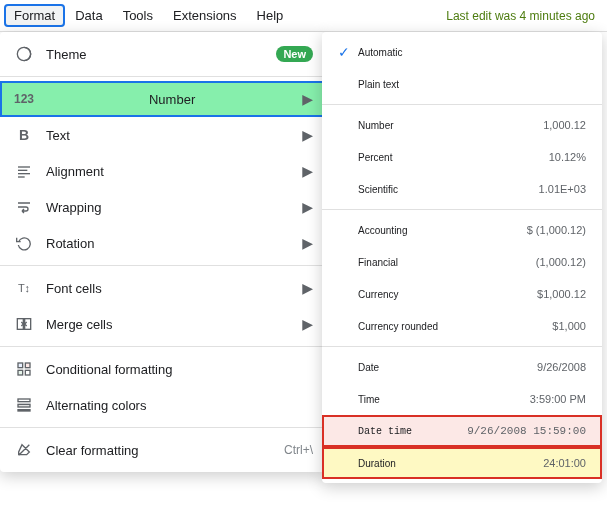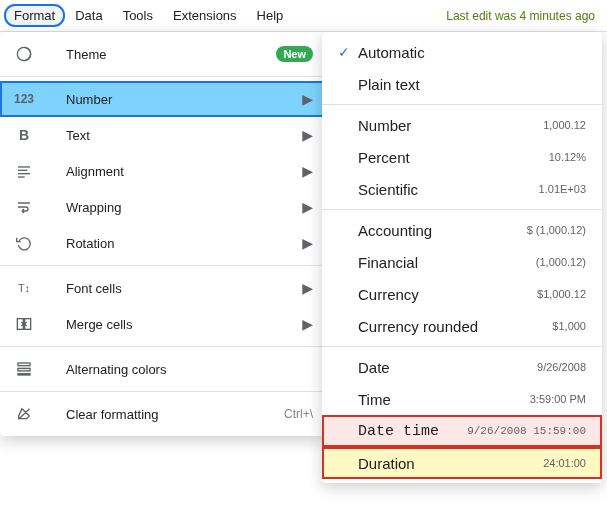--- a/index.html
+++ b/index.html
@@ -29,21 +29,20 @@
       color: #202124;
       font-size: 13px;
       white-space: nowrap;
     }
     .menubar-item:hover, .menubar-item.active {
       background: #f1f3f4;
     }
     .menubar-item.active {
       outline: 2px solid #1a73e8;
       outline-offset: -2px;
-      border-radius: 11px;
     }
     .menubar-separator {
       flex: 1;
     }
     .last-edit {
       font-size: 12px;
       color: #4d7c0f;
       margin-right: 8px;
     }
 
@@ -60,26 +59,26 @@
       padding: 4px 0;
     }
     .menu-item {
       display: flex;
       align-items: center;
       padding: 6px 12px;
       cursor: pointer;
       color: #202124;
       position: relative;
       min-height: 36px;
-      gap: 20px;
     }
     .menu-item.highlighted {
-      background: #7dd3fc;
+      background: #86efac;
       outline: 2px solid #1a73e8;
       outline-offset: -2px;
+      text-align: center;
     }
     .menu-item .icon {
       width: 24px;
       height: 24px;
       display: flex;
       align-items: center;
       justify-content: center;
       margin-right: 10px;
       color: #5f6368;
       font-size: 14px;
@@ -135,21 +134,21 @@
       min-height: 32px;
     }
     .sub-menu-item .check {
       width: 20px;
       font-size: 14px;
       color: #1a73e8;
       flex-shrink: 0;
     }
     .sub-menu-item .sub-label {
       flex: 1;
-      font-size: 15px;
+      font-size: 10px;
     }
     .sub-menu-item .sub-value {
       font-size: 11px;
       color: #5f6368;
       margin-left: 8px;
     }
     .sub-divider {
       height: 1px;
       background: #e0e0e0;
       margin: 4px 0;
@@ -266,20 +265,31 @@
           <rect x="13" y="4" width="9" height="16"></rect>
         <path d="M11 12h2M8 9l3 3-3 3M16 9l-3 3 3 3"></path>
       </svg>
     </span>
     <span class="label">Merge cells</span>
     <span class="arrow">▶</span>
   </div>
 
   <div class="menu-divider"></div>
 
+  <div class="menu-item">
+    <span class="icon">
+      <svg width="16" height="16" viewBox="0 0 24 24" fill="none" stroke="#5f6368" stroke-width="2">
+        <rect x="3" y="3" width="7" height="7" fill="#e8f0fe"></rect>
+          <rect x="14" y="3" width="7" height="7" fill="#fce8e6"></rect>
+        <rect x="3" y="14" width="7" height="7" fill="#e6f4ea"></rect>
+          <rect x="14" y="14" width="7" height="7"></rect>
+      </svg>
+    </span>
+    <span class="label">Conditional formatting</span>
+  </div>
 
   <div class="menu-item">
     <span class="icon">
       <svg width="16" height="16" viewBox="0 0 24 24" fill="none" stroke="#5f6368" stroke-width="2">
         <rect x="3" y="3" width="18" height="4"></rect>
           <rect x="3" y="11" width="18" height="4" fill="#e0e0e0"></rect>
           <rect x="3" y="19" width="18" height="2"></rect>
       </svg>
     </span>
     <span class="label">Alternating colors</span>

